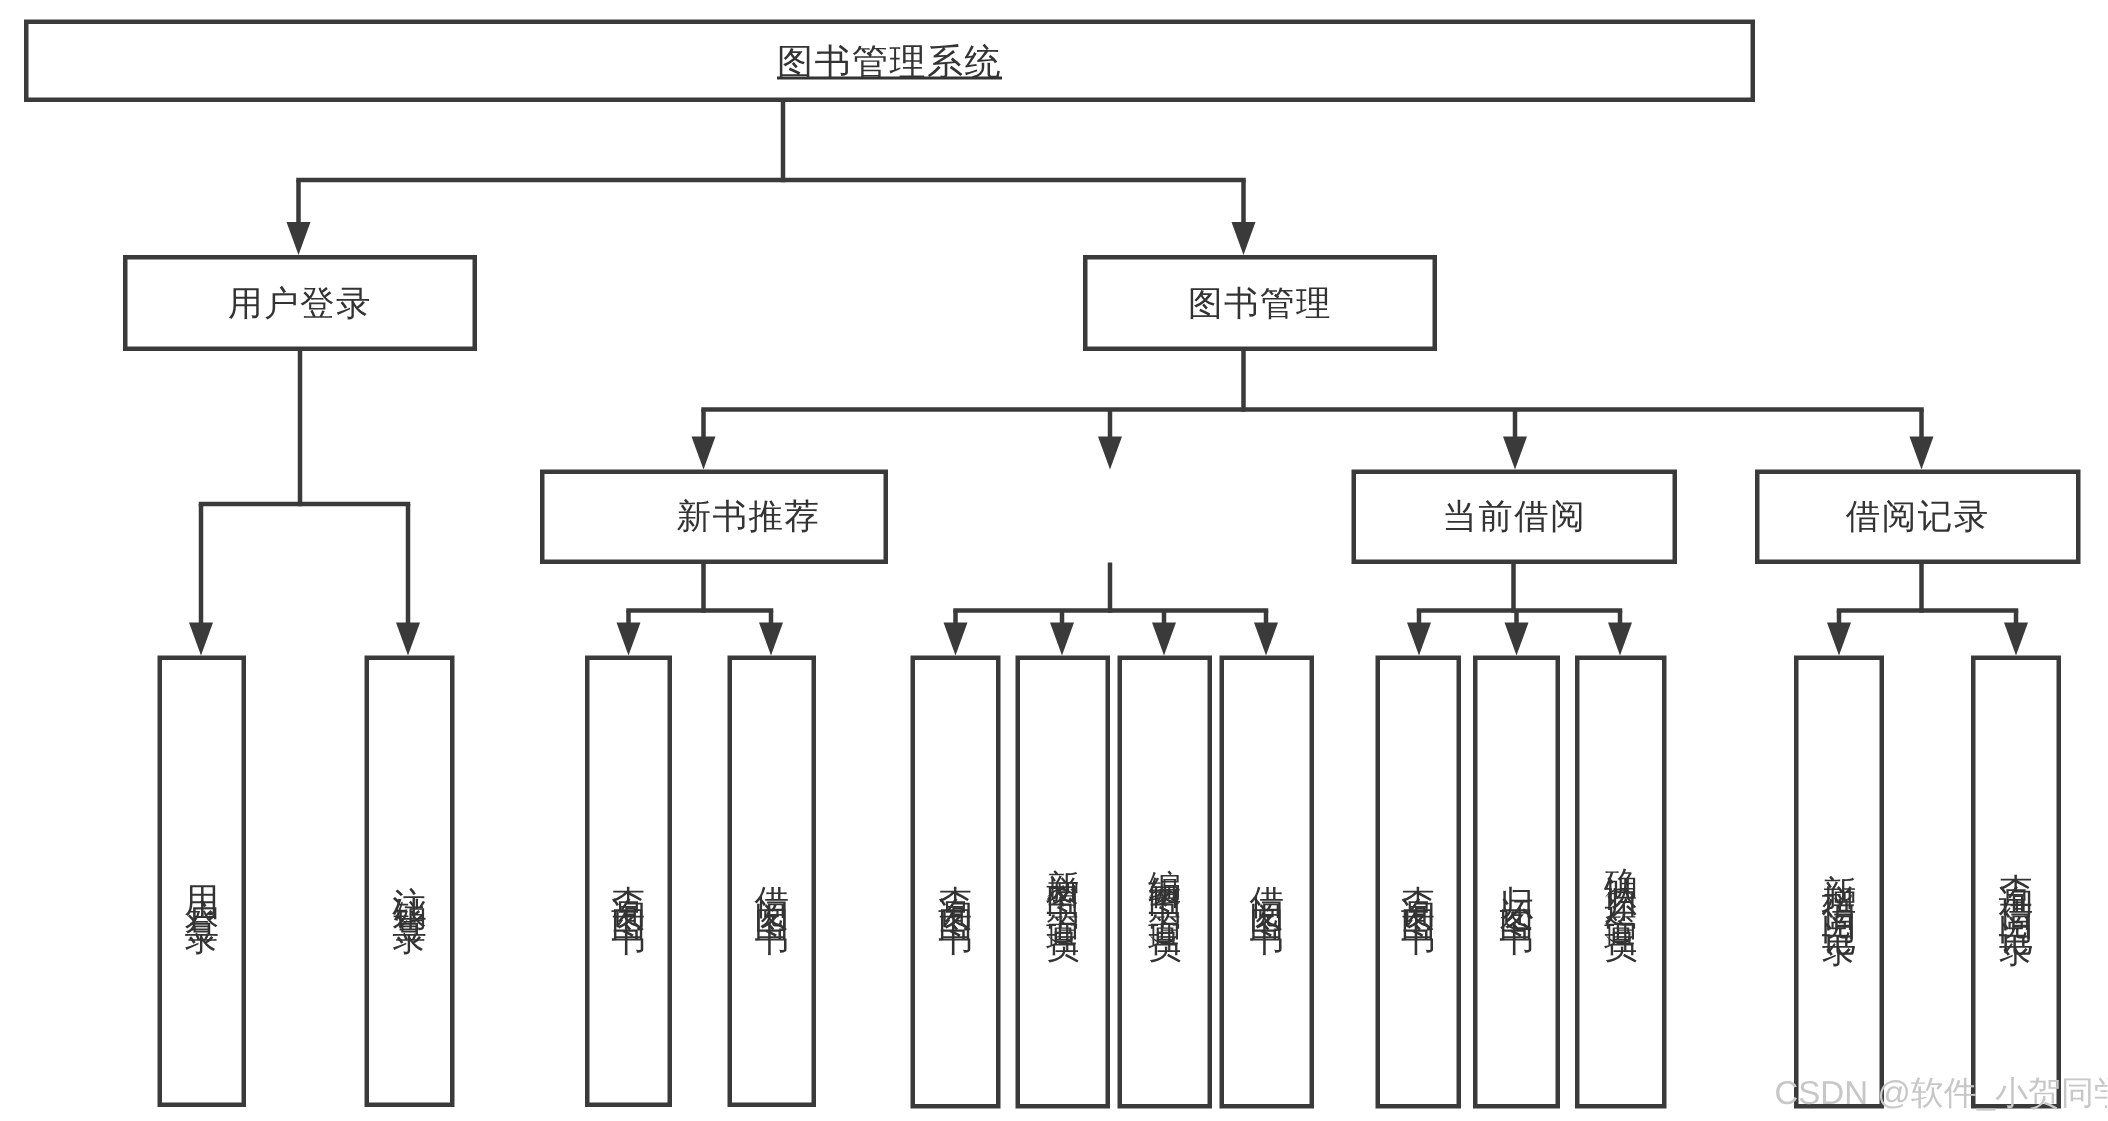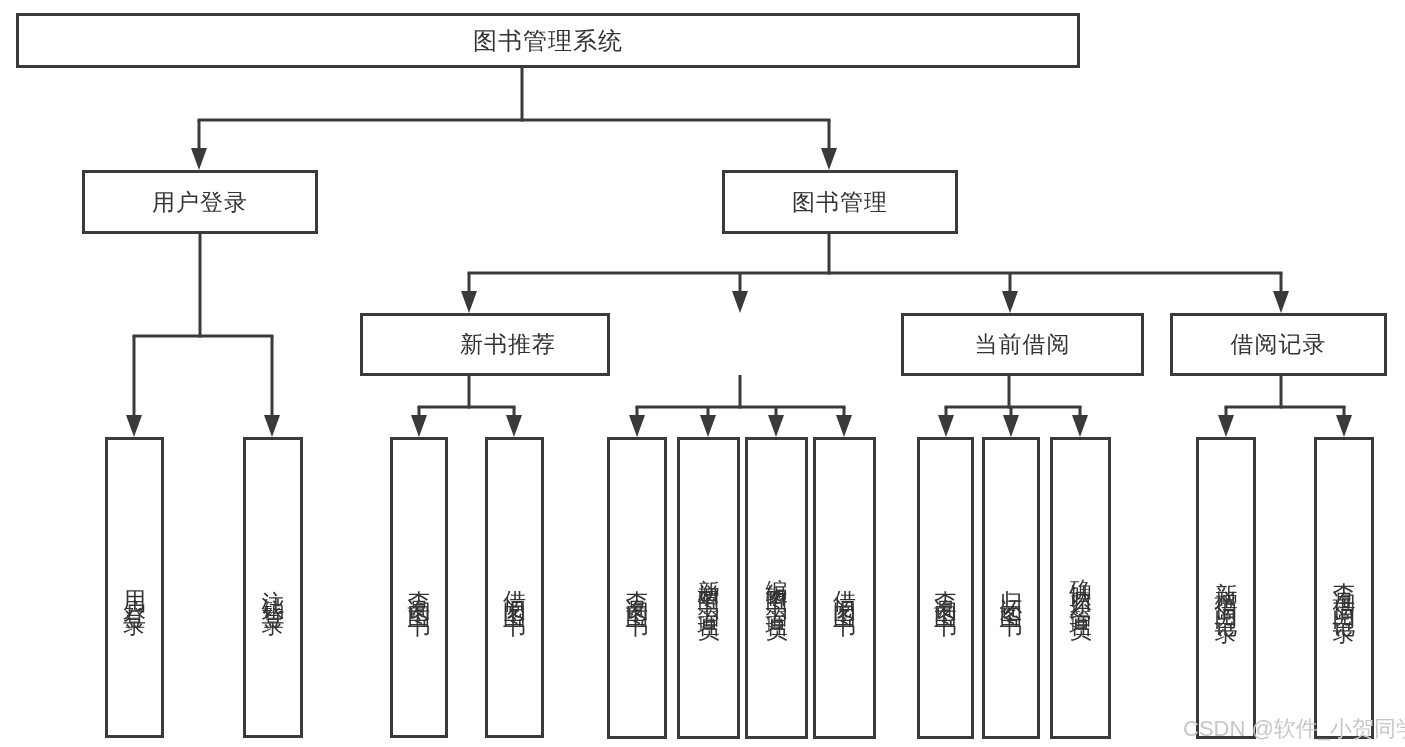--- a/index.html
+++ b/index.html
@@ -116,35 +116,35 @@
     <polygon points="1072,415 1088,415 1080,437" stroke="none"></polygon>
 
     <line x1="1281" y1="375" x2="1281" y2="408.5"></line>
     <line x1="1224.5" y1="407" x2="1345.5" y2="407"></line>
     <line x1="1226" y1="407" x2="1226" y2="417"></line>
     <polygon points="1218,415 1234,415 1226,437" stroke="none"></polygon>
     <line x1="1344" y1="407" x2="1344" y2="417"></line>
     <polygon points="1336,415 1352,415 1344,437" stroke="none"></polygon>
   </svg>
 
-  <div class="node root" style="left:16px; top:13px; width:1064px; height:55px;">
+  <div class="node root" style="left:16px; top:13px; width:1154px; height:55px;text-decoration:underline;">
     <span class="hlabel">图书管理系统</span>
   </div>
 
   <div class="node" style="left:82px; top:170px; width:236px; height:64px;">
     <span class="hlabel">用户登录</span>
   </div>
   <div class="node" style="left:711px; top:170px; width:236px; height:64px;margin-left:11px;">
     <span class="hlabel">图书管理</span>
   </div>
 
-  <div class="node" style="left:360px; top:313px; width:250px; height:63px;padding-left:46px;">
+  <div class="node" style="left:360px; top:313px; width:232px; height:63px;padding-left:46px;">
     <span class="hlabel">新书推荐</span>
   </div>
-  <div class="node" style="left:901px; top:313px; width:243px; height:63px;">
+  <div class="node" style="left:901px; top:313px; width:217px; height:63px;">
     <span class="hlabel">当前借阅</span>
   </div>
   <div class="node" style="left:1170px; top:313px; width:217px; height:63px;">
     <span class="hlabel">借阅记录</span>
   </div>
 
   <div class="node" style="left:105px; top:437px; width:59px; height:301px;">
     <span class="vtext">用户登录</span>
   </div>
   <div class="node" style="left:243px; top:437px; width:60px; height:301px;">

